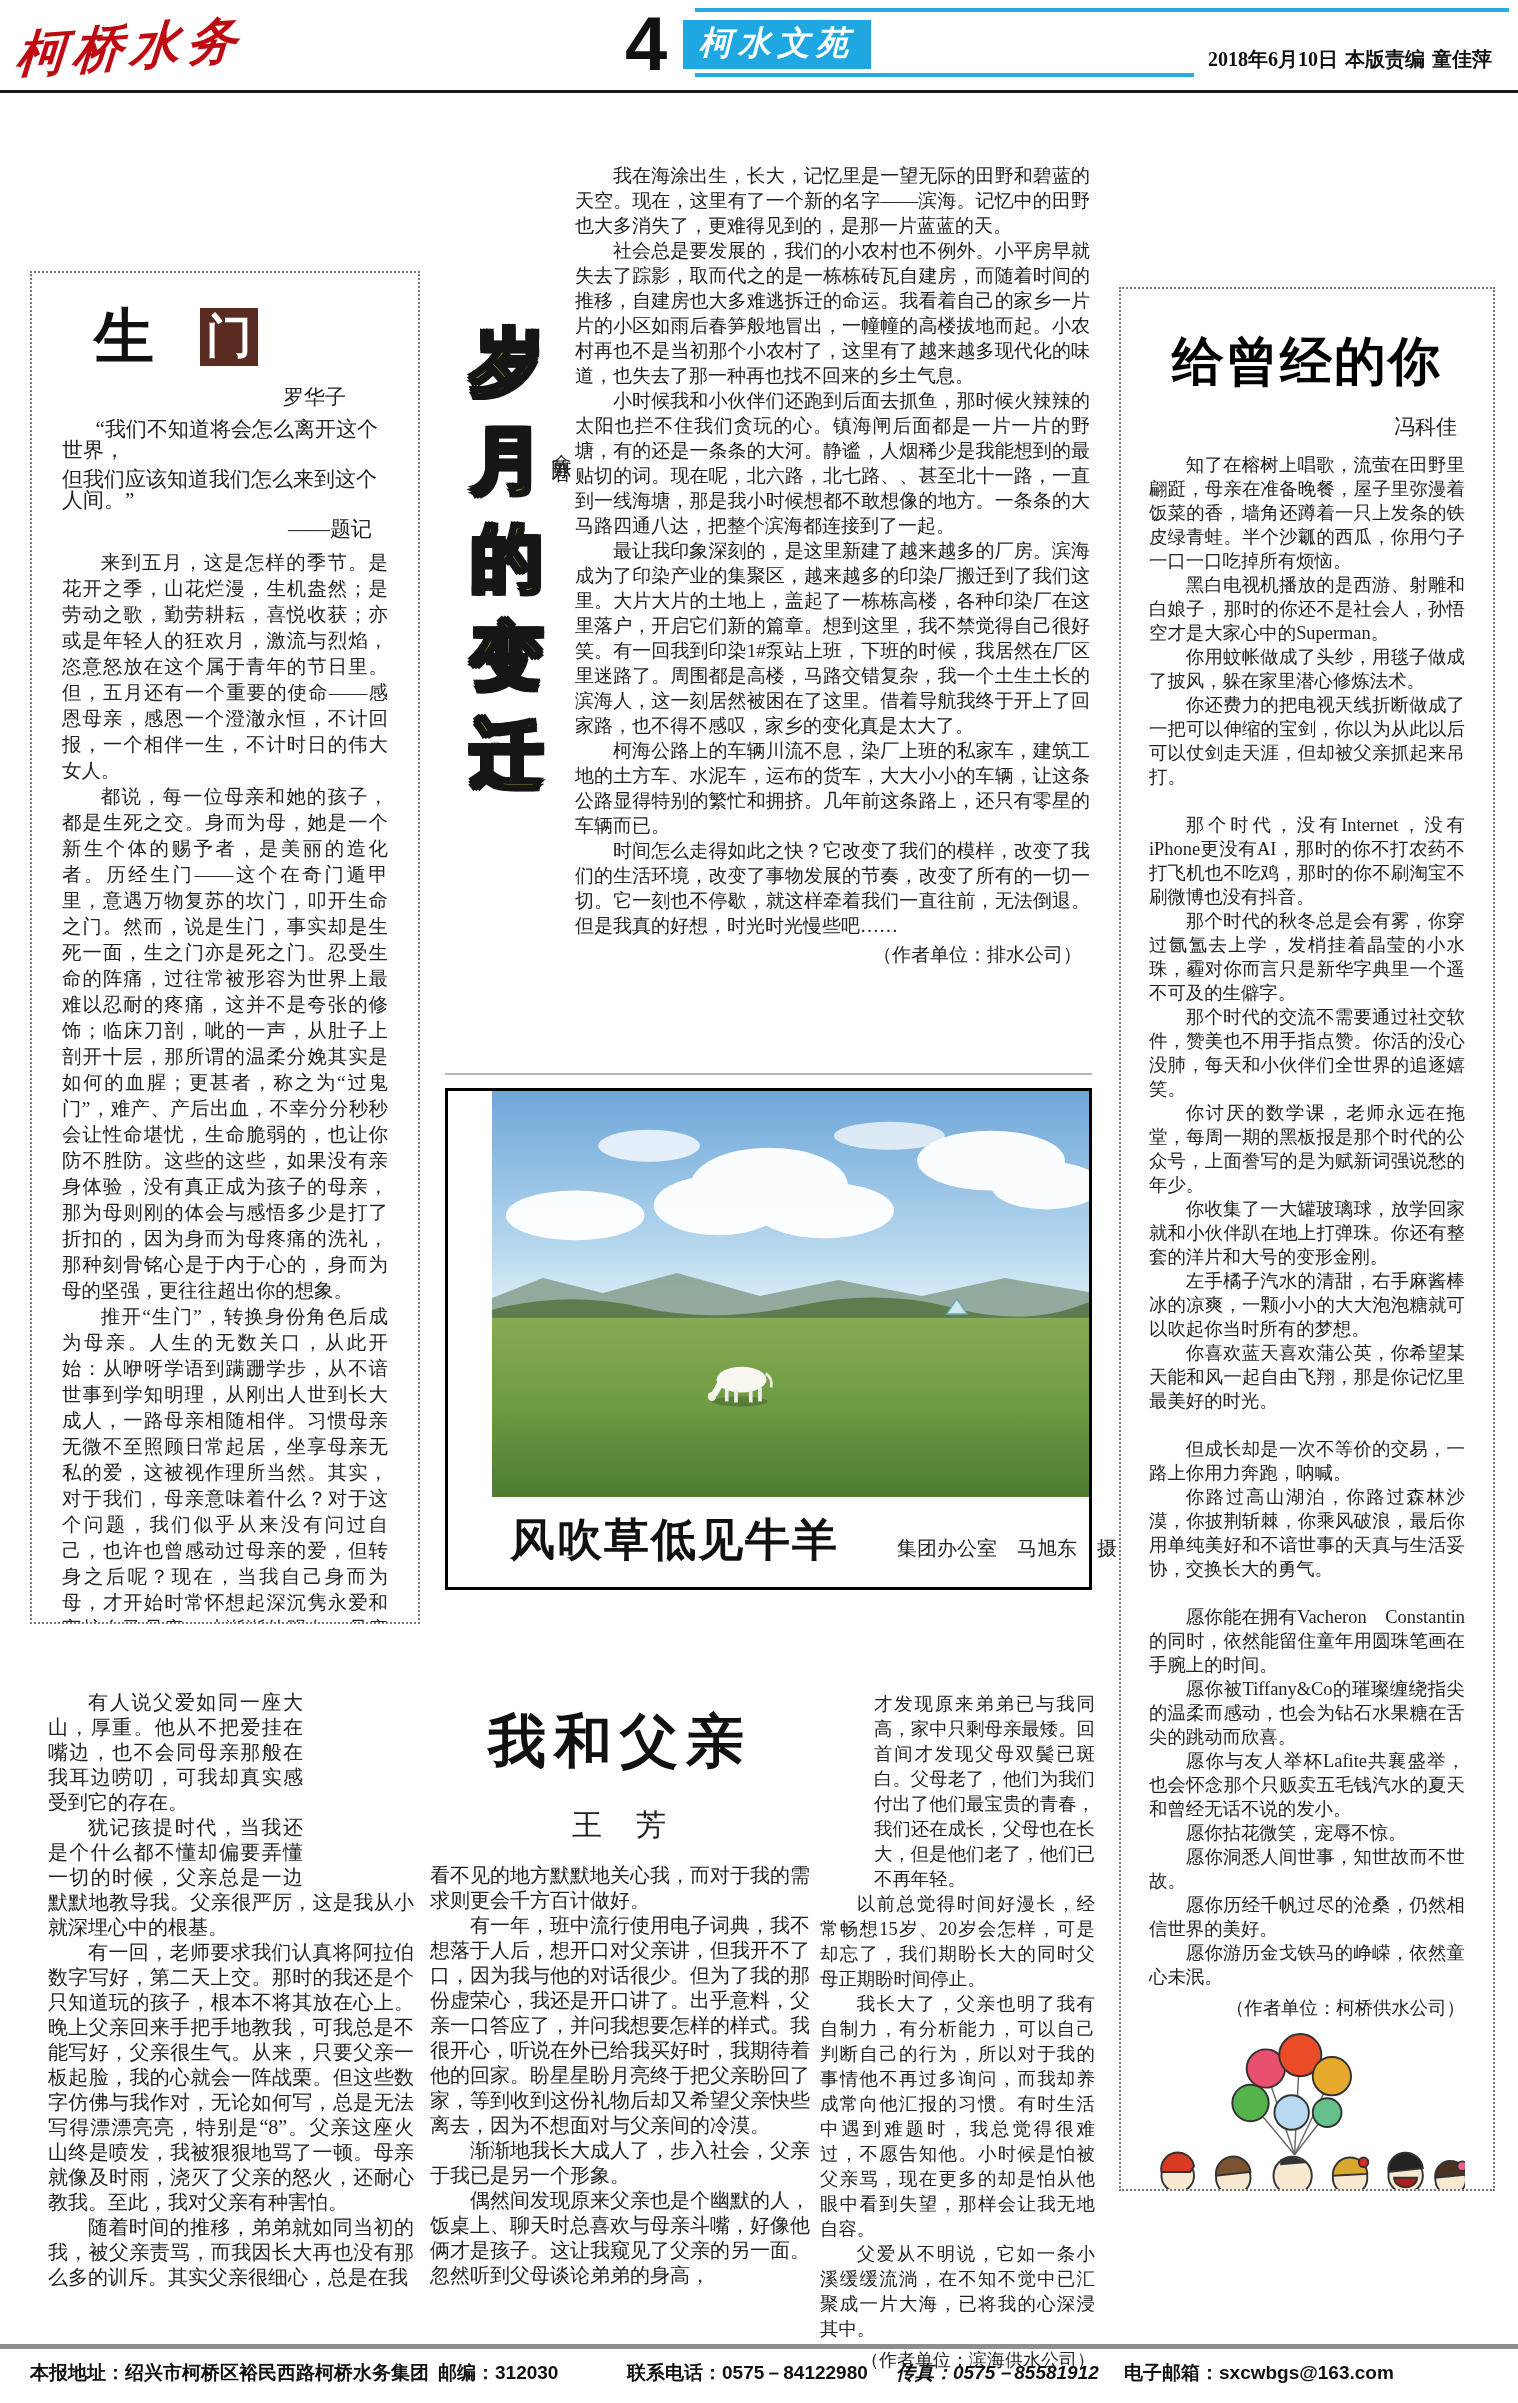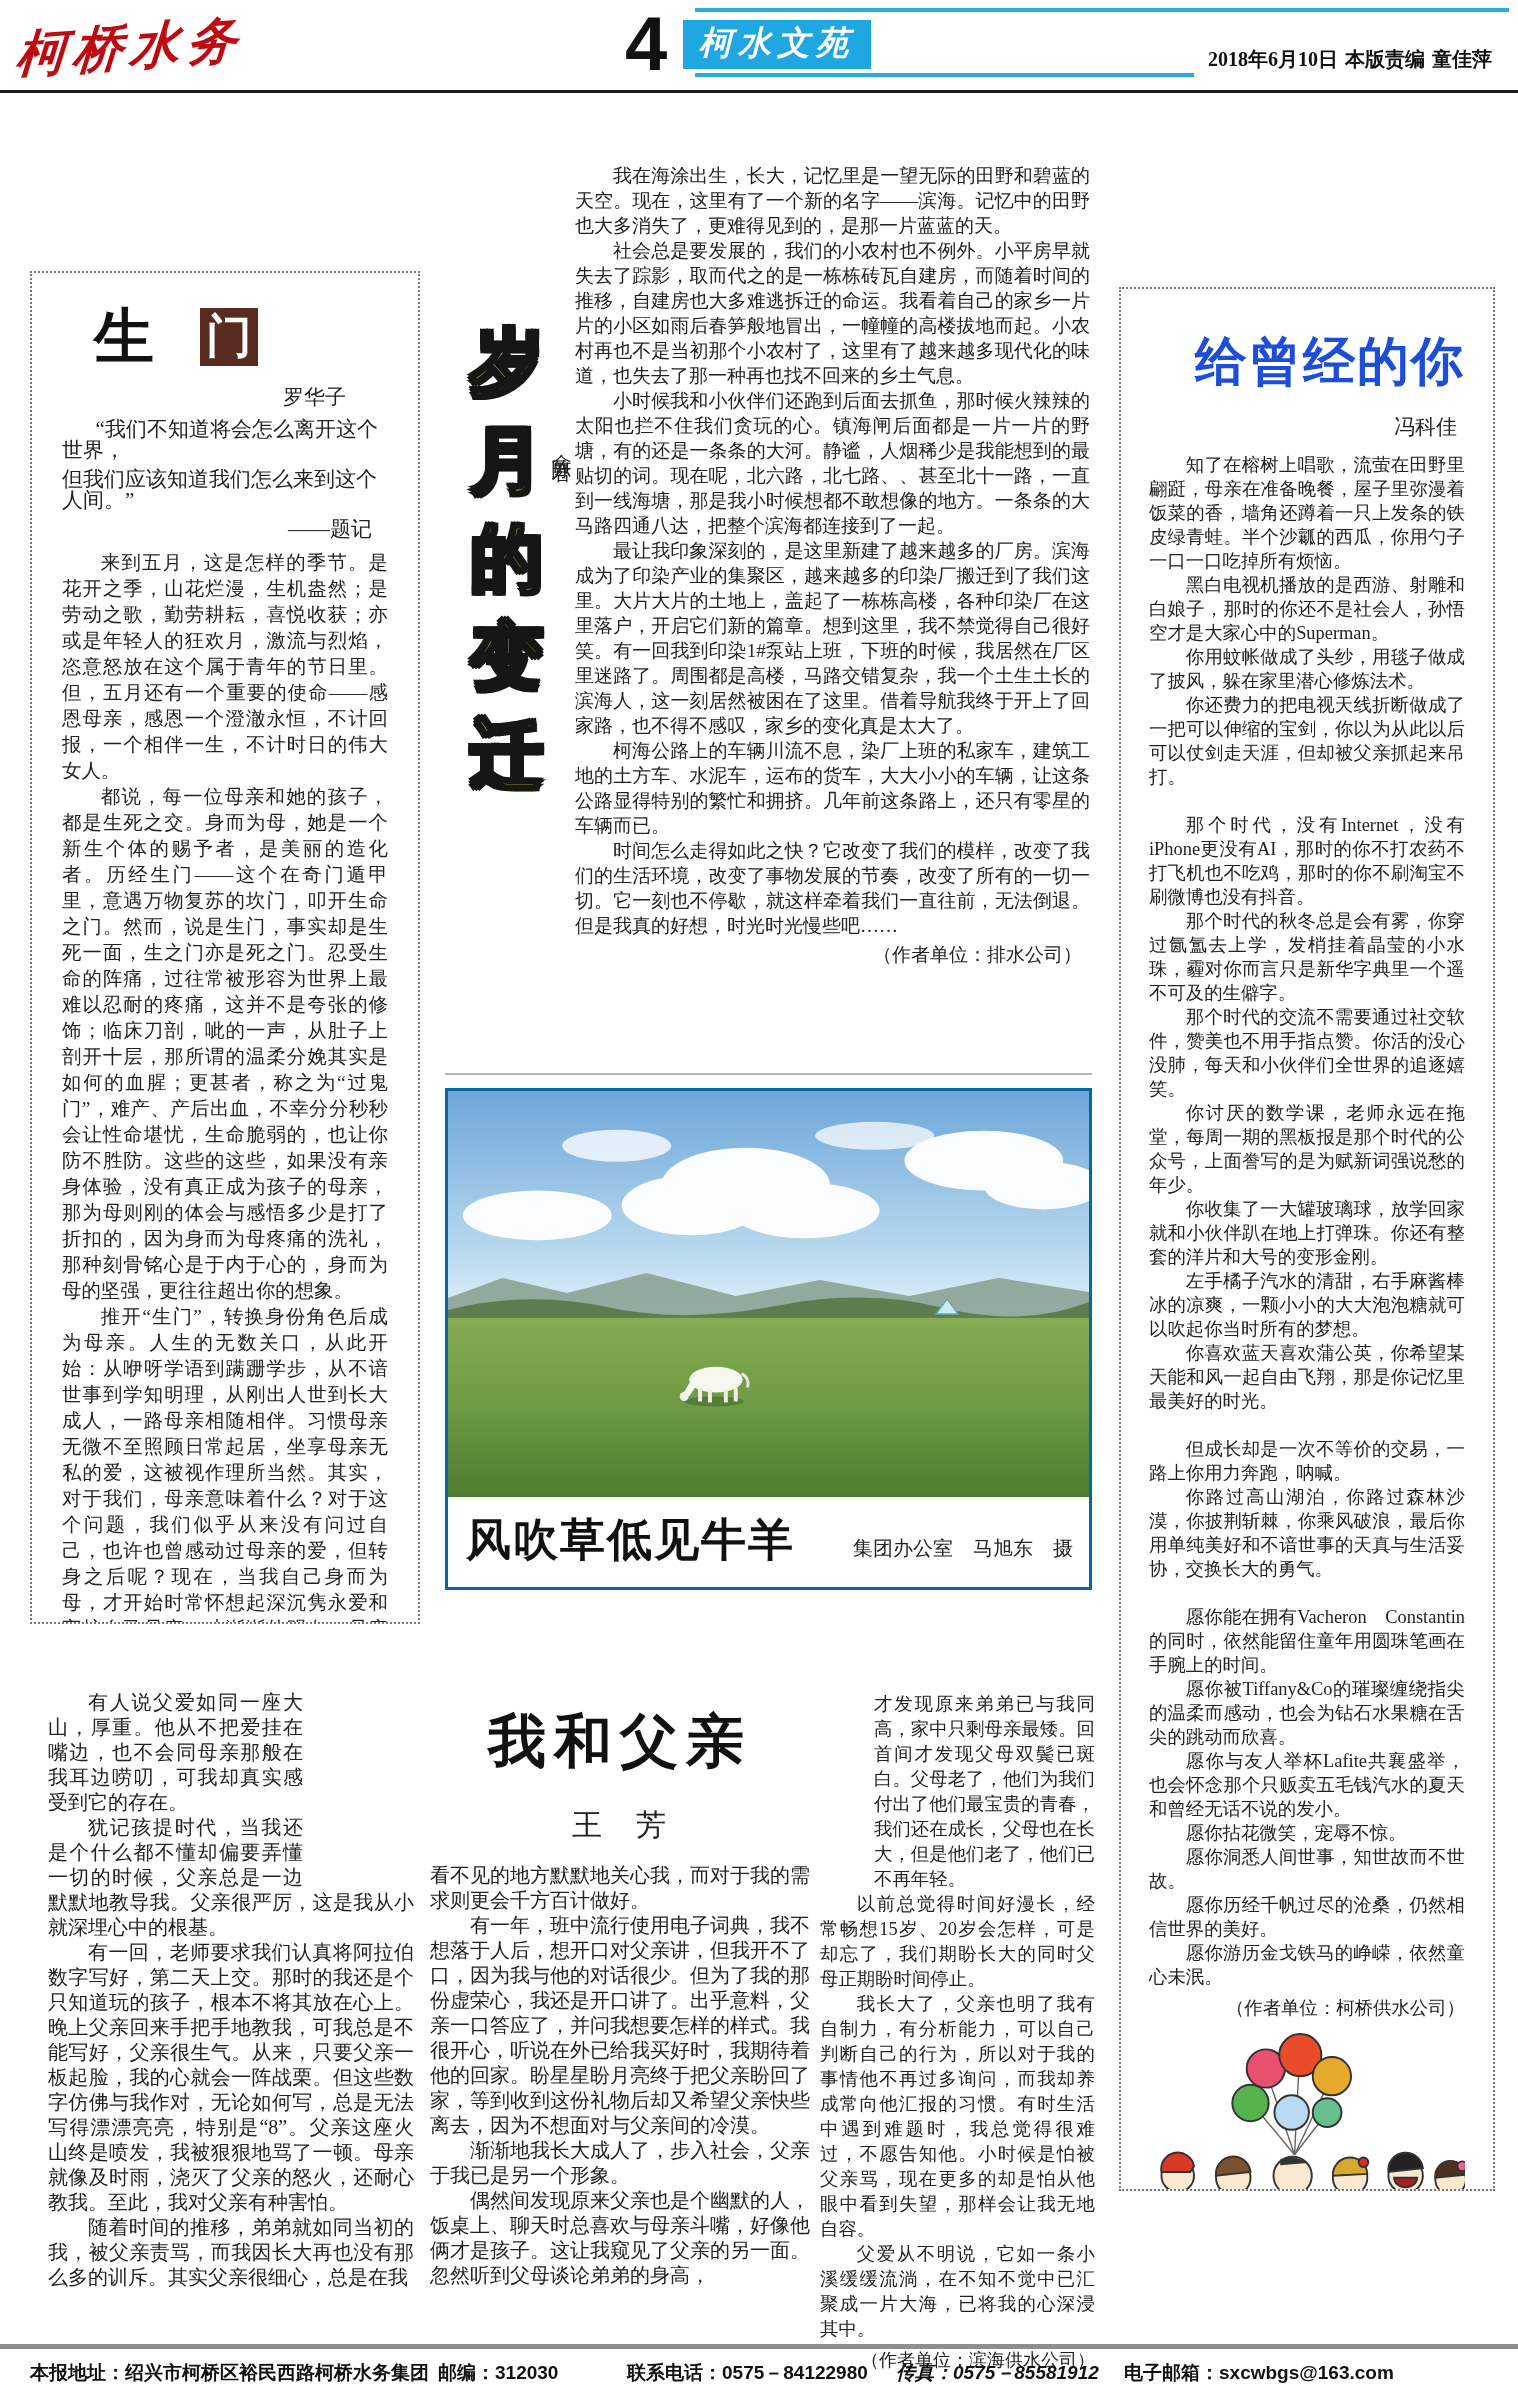--- a/index.html
+++ b/index.html
@@ -48,32 +48,32 @@
                  line-height:1;color:#f5ec3e;-webkit-text-stroke:3px #161616;
                  text-shadow:-3px -3px 0 #161616,3px -3px 0 #161616,-3px 3px 0 #161616,3px 3px 0 #161616,
                              0 -3px 0 #161616,0 3px 0 #161616,-3px 0 0 #161616,3px 0 0 #161616;}
   .sy-author{left:549px;top:438px;writing-mode:vertical-rl;font-size:20px;letter-spacing:5px;}
   .sy-body{left:575px;top:163px;width:515px;}
   .sy-body .para{font-size:19px;line-height:25px;}
   .sy-byline{font-size:19px;margin-top:4px;padding-right:8px;}
   .mid-divider{left:445px;top:1073px;width:647px;height:2px;background:#b5b5b5;}
 
   
-  .photo-box{left:445px;top:1088px;width:647px;height:502px;border:3px solid #0369a1;
-             box-sizing:border-box;background:#fff;}
+  .photo-box{left:445px;top:1088px;width:647px;height:502px;border:3px solid #000000;
+             box-sizing:border-box;background:#fff;padding-left:44px;}
   .photo-img{display:block;width:100%;height:406px;}
   .photo-caption-row{display:flex;align-items:center;height:86px;padding:0 18px;}
   .photo-caption{font-family:"Liberation Sans","DejaVu Sans",sans-serif;font-weight:900;
                  font-size:45px;letter-spacing:2px;color:#111;white-space:nowrap;}
   .photo-credit{margin-left:58px;margin-top:16px;font-size:20px;white-space:nowrap;}
 
   
   .box-geini{left:1119px;top:287px;width:376px;height:1904px;border:2px dotted #777;
              box-sizing:border-box;padding:24px 28px 0 28px;overflow:hidden;}
-  .gn-title{text-align:right;color:#1d4ed8;font-size:52px;font-weight:900;letter-spacing:2px;
+  .gn-title{text-align:center;color:#000000;font-size:52px;font-weight:900;letter-spacing:2px;
             font-family:Liberation Sans, sans-serif;margin-top:14px;}
   .gn-author{text-align:right;font-size:21px;margin:16px 8px 12px 0;}
   .gn-body .para{font-size:18.4px;line-height:24px;}
   .gn-body .gap{margin-top:24px;}
   .gn-byline{font-size:18.4px;margin-top:6px;}
   .kids-art{margin-top:12px;display:flex;justify-content:center;}
 
   
   .fq-head{left:428px;top:1703px;width:384px;text-align:center;}
   .fq-title{font-family:"Liberation Sans","DejaVu Sans",sans-serif;font-weight:900;

